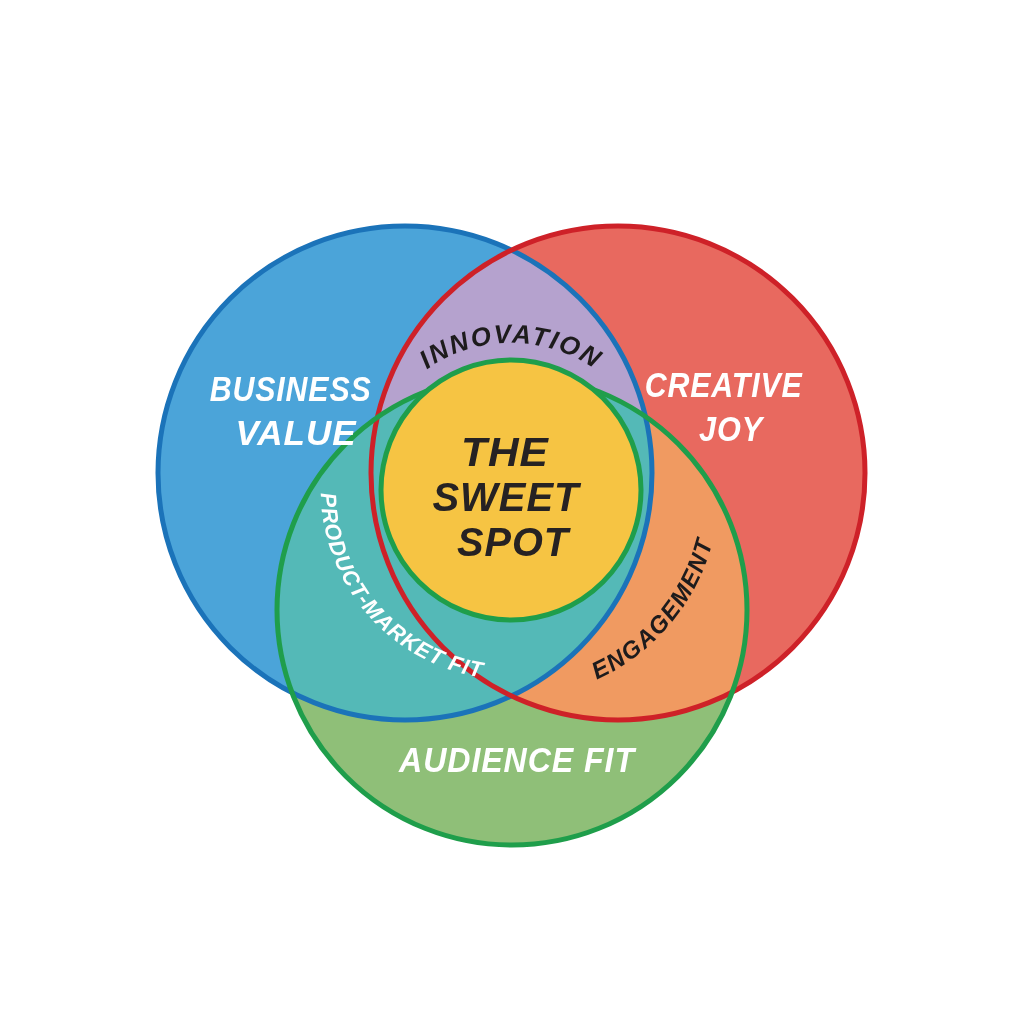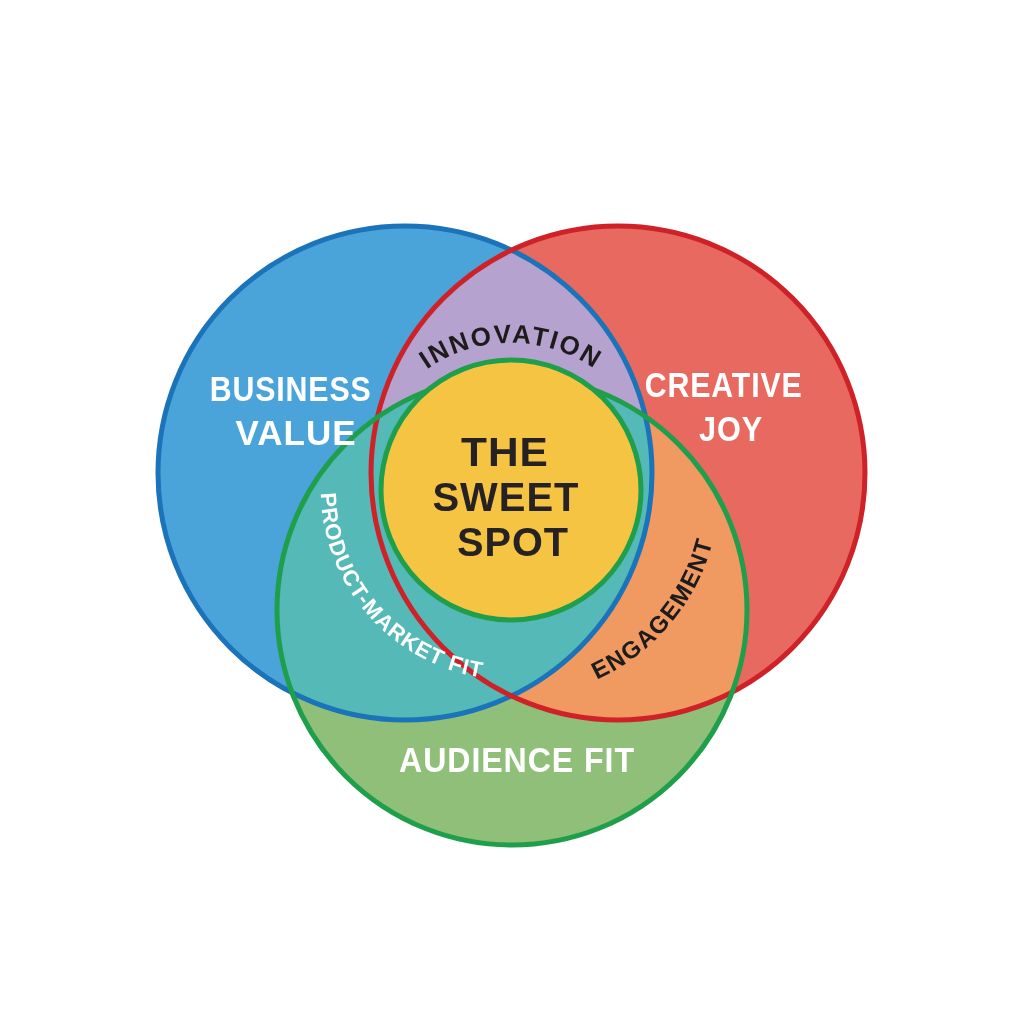--- a/index.html
+++ b/index.html
@@ -9,20 +9,21 @@
     width: 1024px;
     height: 1024px;
     overflow: hidden;
     font-family: "Liberation Sans", sans-serif;
   }
   .stage {
     position: relative;
     width: 1024px;
     height: 1024px;
     background: #ffffff;
+    font-style: italic;
   }
   svg { display: block; }
   text, textPath {
     font-family: "Liberation Sans", "DejaVu Sans", sans-serif;
     font-weight: 800;
   }
   .set-label {
     font-size: 35px;
     letter-spacing: 1px;
     fill: #ffffff;

